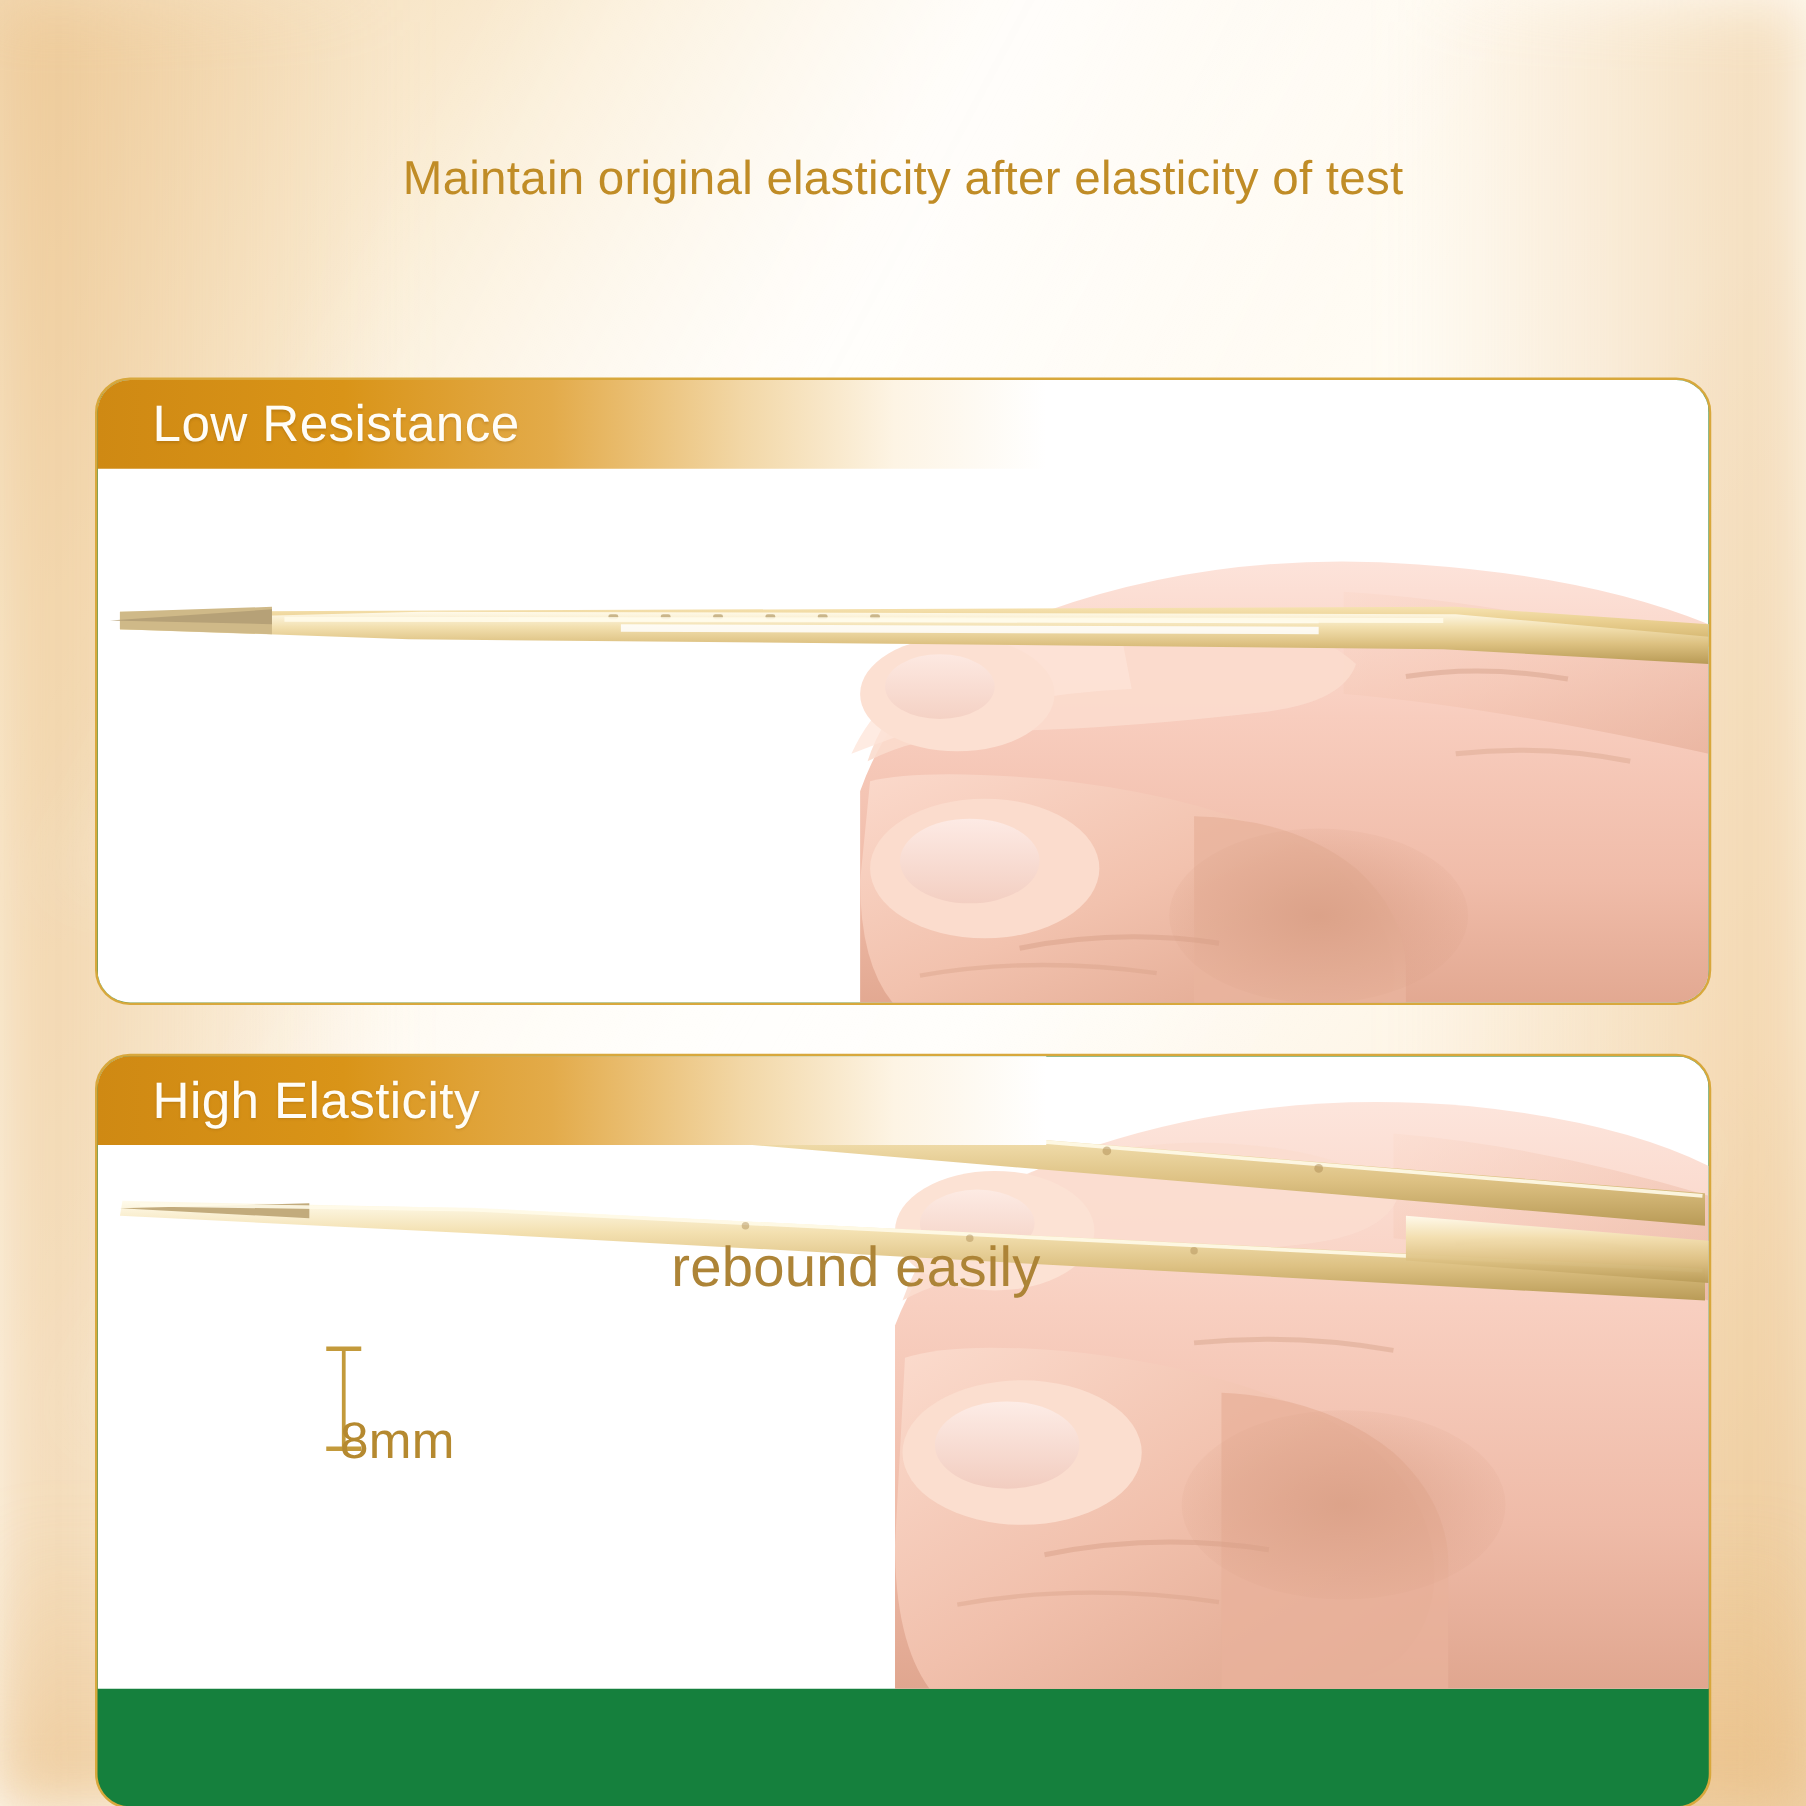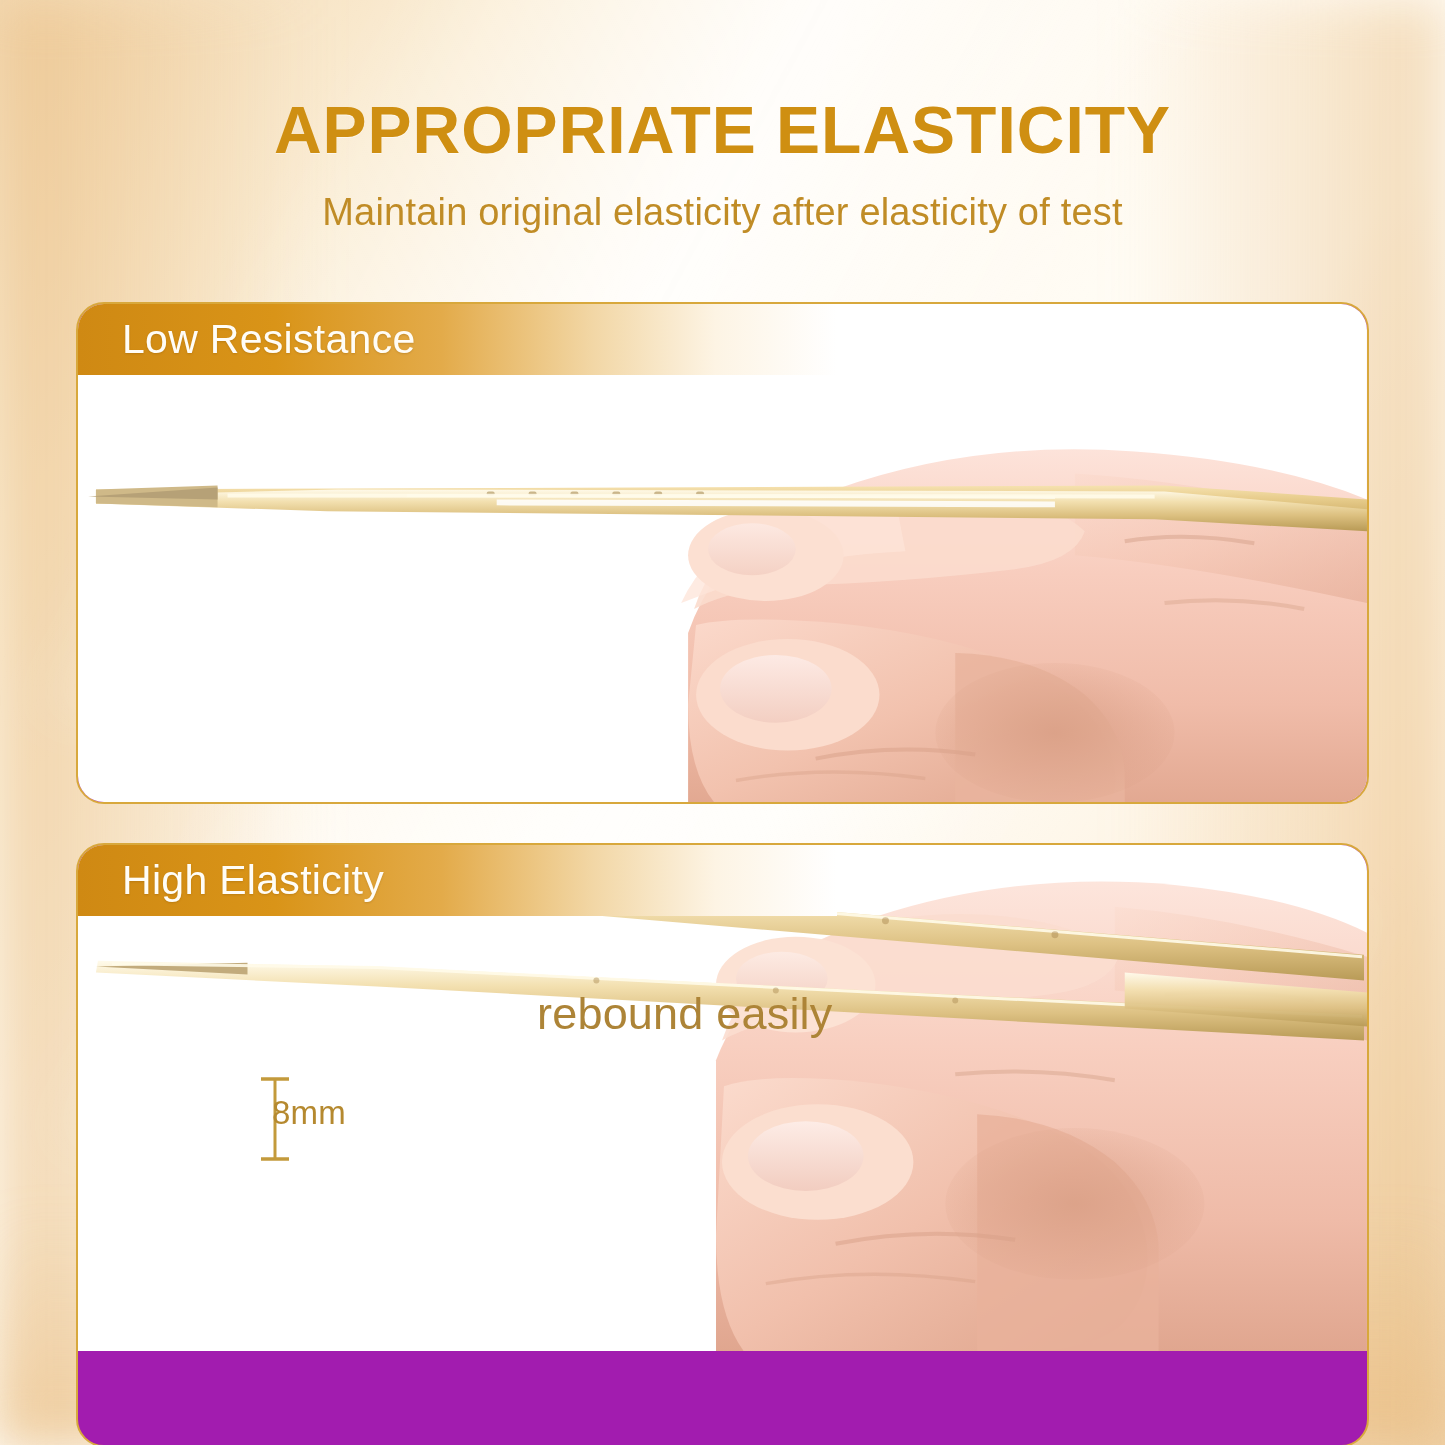--- a/index.html
+++ b/index.html
@@ -57,21 +57,21 @@
     text-shadow:0 1px 0 rgba(255,255,255,.55);
   }
   .subtitle{
     margin-top:26px; font-size:38px; font-weight:400;
     color:#c08c26; letter-spacing:.2px;
   }
 
   
   .panel{
     position:absolute; left:76px; width:1293px;
-    background:#a21caf;
+    background:#15803d;
     border:2px solid #d8a83c;
     border-radius:28px;
     overflow:hidden;
     z-index:4;
   }
   #panel-low  { top:302px; height:502px; }
   #panel-high { top:843px; height:604px; }
 
   .panel-photo{ position:absolute; inset:0; }
 
@@ -99,37 +99,36 @@
   #arrows-low-up   { left:449px; top:627px; }
   #arrows-high-up  { left:418px; top:966px; }
   #arrows-high-down{ left:410px; top:1186px; }
 
   
   .annot{
     position:absolute; z-index:5;
     color:#b8882d; font-size:33px; letter-spacing:.2px;
   }
   #rebound-label{ left:537px; top:988px; font-size:45px; color:#ad8437; }
-  #dim-label{ left:272px; top:1094px; font-size:33px; color:#b5892f; }
+  #dim-label{ left:272px; top:1129px; font-size:41px; color:#b5892f; }
 
   .dim-bar{ position:absolute; left:258px; top:1073px; z-index:5; }
 </style>
 </head>
 <body>
 
 <div class="bg-base"></div>
 <div class="bg-warm-l"></div>
 <div class="bg-warm-r"></div>
 <div class="bg-warm-b"></div>
 <div class="bg-streak-a"></div>
 <div class="bg-streak-b"></div>
 <div class="bg-streak-c"></div>
 
 <div class="heading">
-  <div class="title">APPROPRIATE ELASTICITY</div>
   <div class="subtitle">Maintain original elasticity after elasticity of test</div>
 </div>
 
 <div class="panel" id="panel-low">
 
   <svg class="panel-photo" viewBox="0 0 1293 502" preserveAspectRatio="none">
     <defs>
       <linearGradient id="skinA" x1="0" y1="0" x2="0" y2="1">
         <stop offset="0" stop-color="#fde3da"></stop>
         <stop offset=".35" stop-color="#f8cdbe"></stop>

